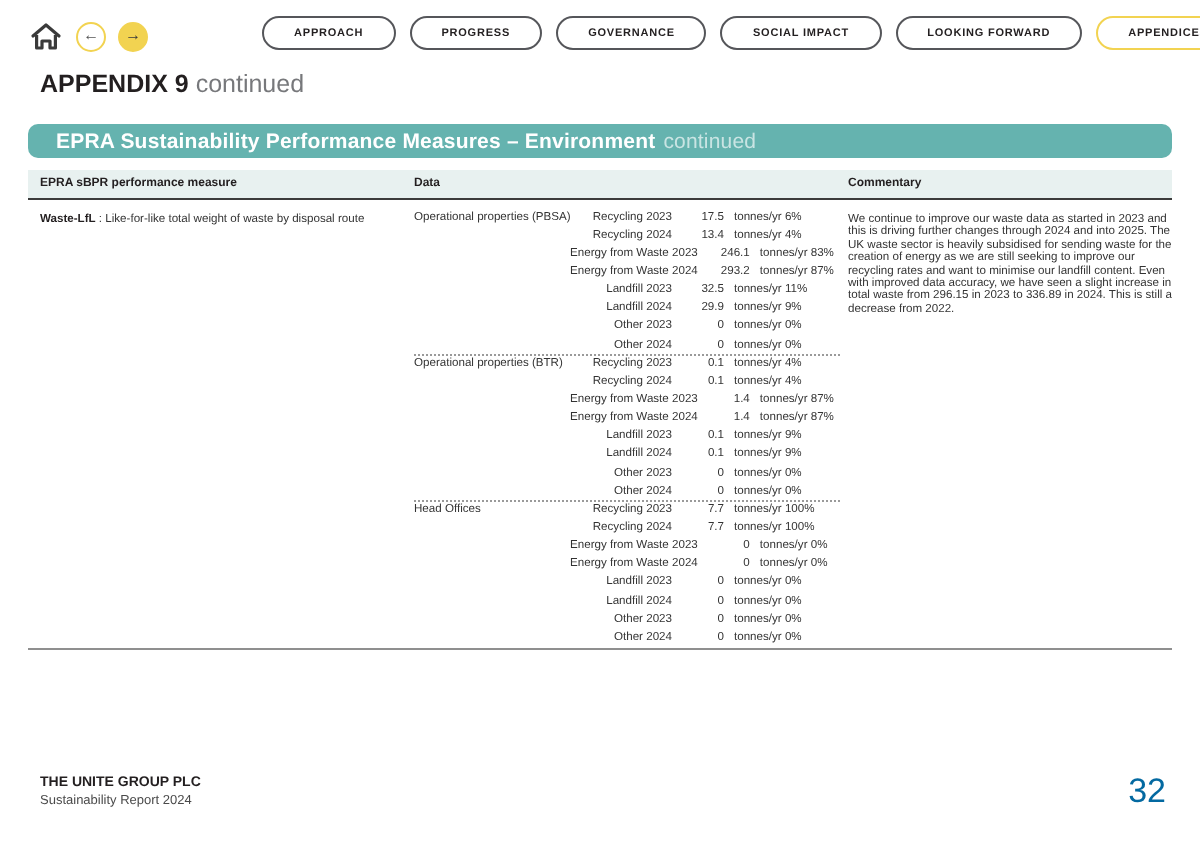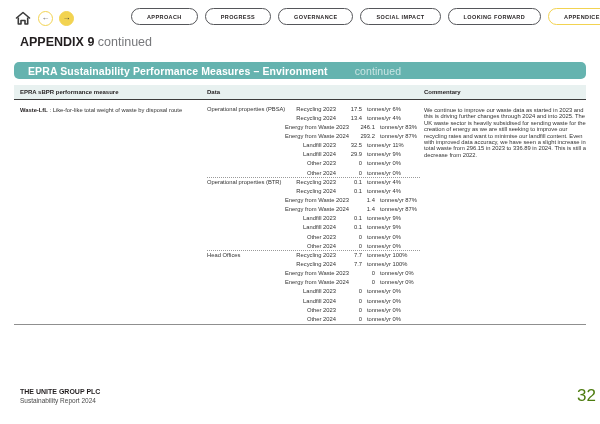--- a/index.html
+++ b/index.html
@@ -37,21 +37,21 @@
   
   .page-title{position:absolute;left:20px;top:35px;font-size:12.5px;color:#231f20;}
   .page-title b{font-weight:bold;}
   .page-title .cont{font-weight:normal;color:#77787b;}
 
   
   .banner{
     position:absolute;left:14px;top:62px;width:572px;height:17px;
     background:var(--teal);border-radius:5px;
     display:flex;align-items:center;padding-left:14px;
-    color:#fff;font-size:10.5px;font-weight:bold;letter-spacing:.1px;gap:23px;
+    color:#fff;font-size:10.5px;font-weight:bold;letter-spacing:.1px;
   }
   .banner .cont{font-weight:normal;color:rgba(255,255,255,.65);margin-left:4px;}
 
   
   .thead{
     position:absolute;left:14px;top:85px;width:572px;height:15px;
     background:var(--header_bg);border-bottom:1.5px solid #3c3c3c;
   }
   .thead span{position:absolute;top:4px;font-size:6px;font-weight:bold;color:#231f20;}
   .th-measure{left:6px;}
@@ -74,21 +74,21 @@
   .table-bottom{position:absolute;left:14px;top:324px;width:572px;border-top:1px solid #8f8f8f;}
 
   .commentary{
     position:absolute;left:424px;top:107px;width:164px;
     font-size:5.8px;line-height:6.4px;color:#333;text-align:left;
   }
 
   
   .footer-company{position:absolute;left:20px;top:388px;font-size:7px;font-weight:bold;color:#231f20;}
   .footer-report{position:absolute;left:20px;top:397px;font-size:6.5px;color:#4a4a4a;}
-  .page-number{position:absolute;right:4px;top:386px;font-size:17px;color:#4d7c0f;}
+  .page-number{position:absolute;right:17px;top:386px;font-size:17px;color:#0369a1;}
 
   svg{display:block;}
 </style>
 </head>
 <body>
 
 <div class="topbar">
   <div class="home-btn">
     <svg width="16" height="15" viewBox="0 0 16 15">
       <path d="M1.5 7 L8 1.5 L14.5 7" fill="none" stroke="#3a3a3a" stroke-width="1.6" stroke-linecap="round" stroke-linejoin="round"></path>

